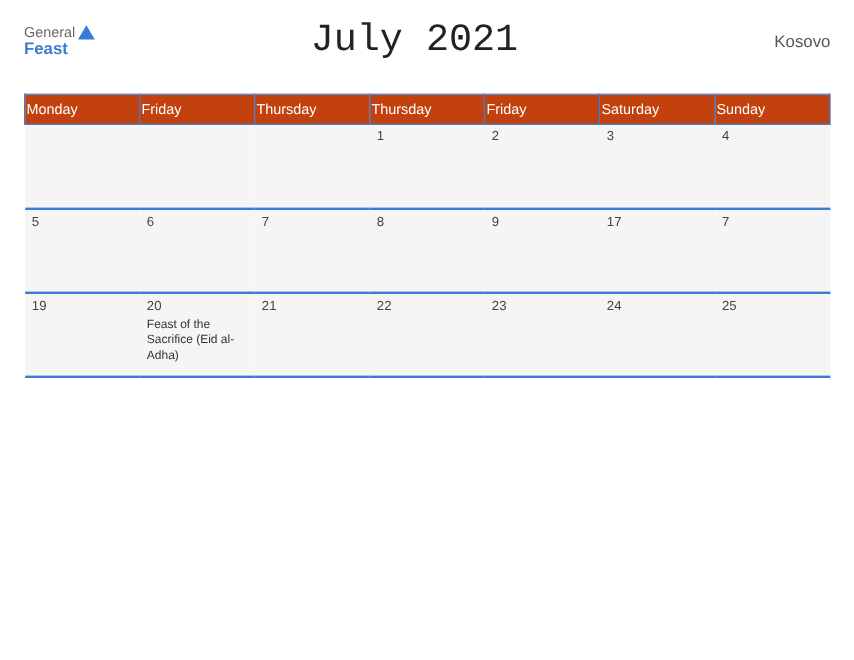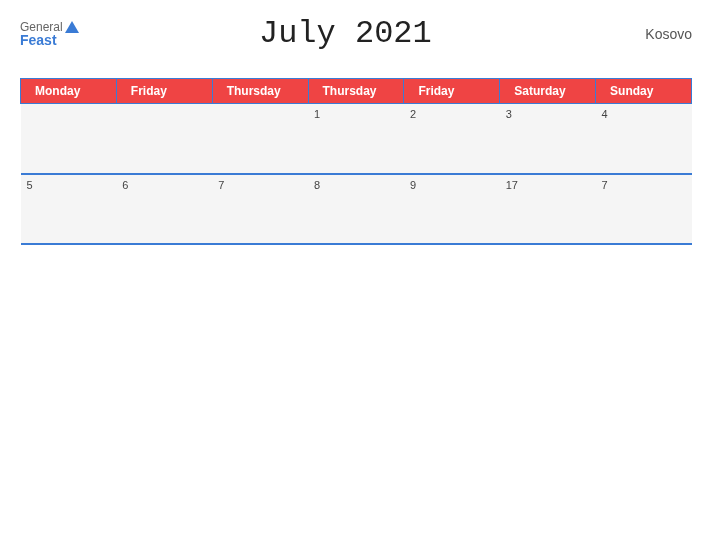--- a/index.html
+++ b/index.html
@@ -50,25 +50,25 @@
       font-size: 14px;
       color: #555;
       text-align: right;
       min-width: 80px;
     }
     .calendar {
       width: 100%;
       border-collapse: collapse;
     }
     .calendar thead tr th {
-      background-color: #ef4444;
+      background-color: #c2410c;
       color: #fff;
       font-size: 12px;
-      font-weight: bold;
-      padding: 5px 14px;
+      font-weight: normal;
+      padding: 5px 1px;
       text-align: left;
       border: 1px solid #3a7bd5;
     }
     .calendar tbody tr {
       border-bottom: 2px solid #3a7bd5;
     }
     .calendar tbody tr td {
       background-color: #f5f5f5;
       vertical-align: top;
       padding: 4px 6px;
@@ -169,15 +169,36 @@
           <td>
             <span class="day-number">9</span>
           </td>
           <td>
             <span class="day-number">17</span>
           </td>
           <td>
             <span class="day-number">7</span>
           </td>
         </tr>
+        <tr>
+          <td>
+            <span class="day-number">19</span>
+          </td>
+          <td><span class="day-number">20</span><span class="event-text">Feast of the Sacrifice (Eid al-Adha)</span></td>
+          <td>
+            <span class="day-number">21</span>
+          </td>
+          <td>
+            <span class="day-number">22</span>
+          </td>
+          <td>
+            <span class="day-number">23</span>
+          </td>
+          <td>
+            <span class="day-number">24</span>
+          </td>
+          <td>
+            <span class="day-number">25</span>
+          </td>
+        </tr>
       </tbody>
   </table>
 </div>
 
 </body></html>

